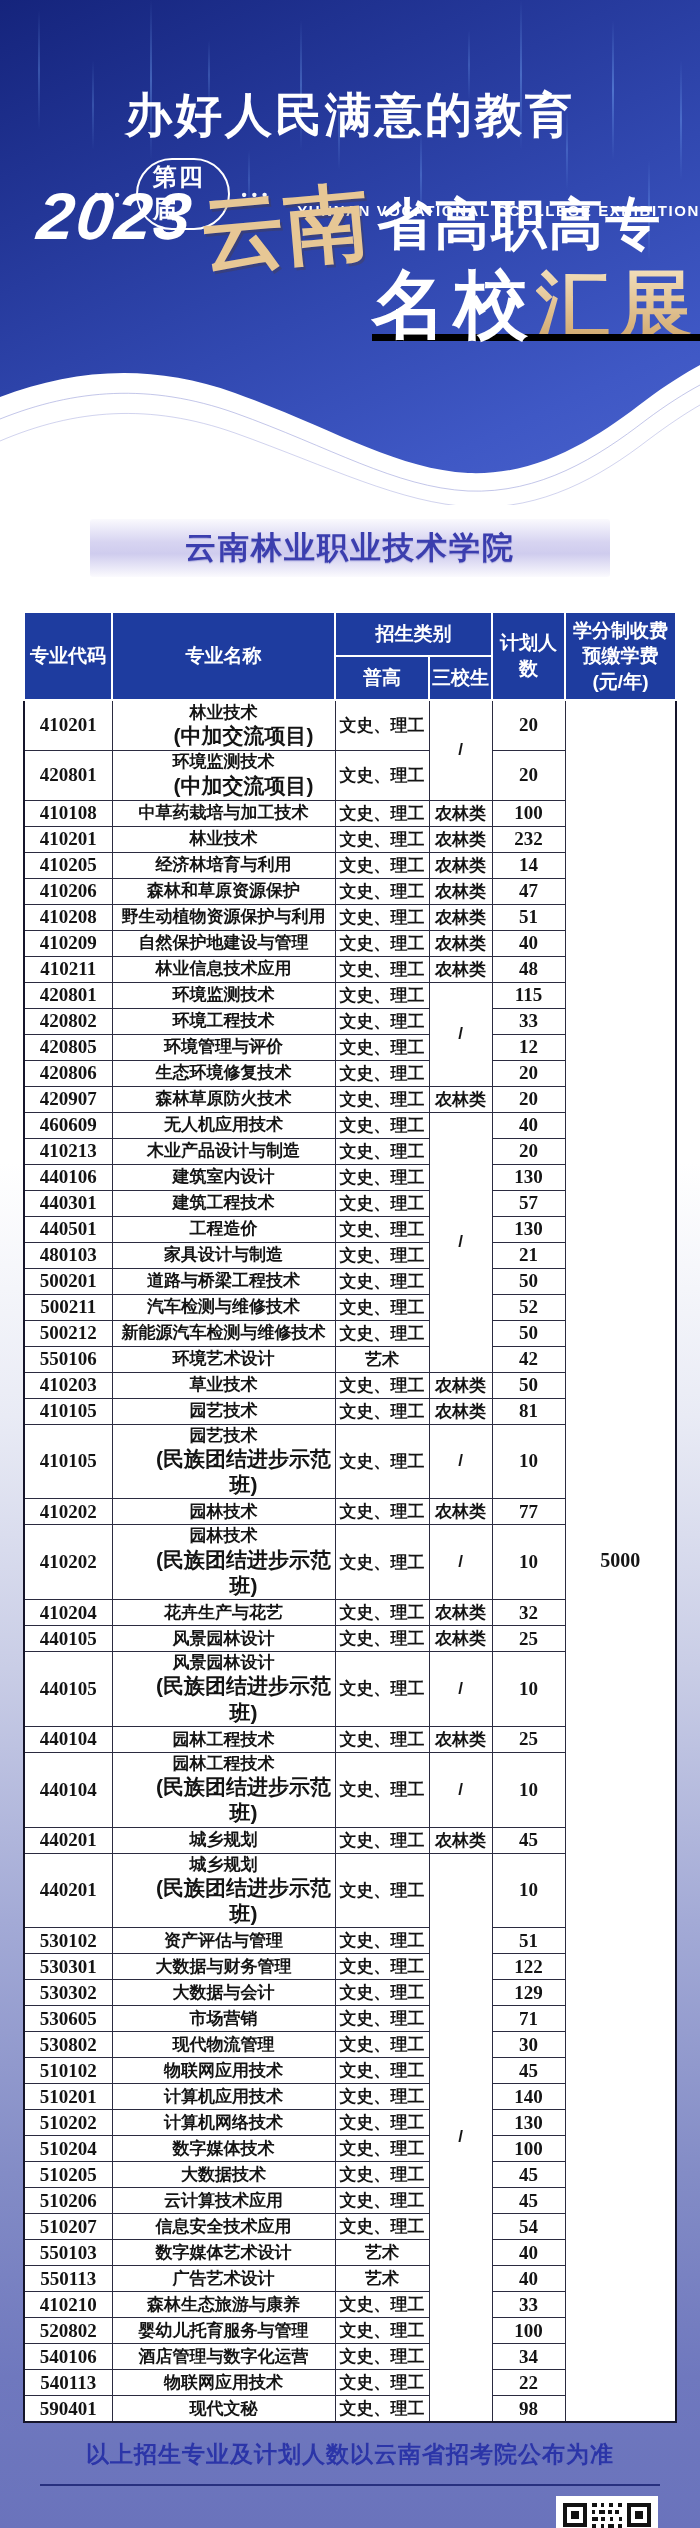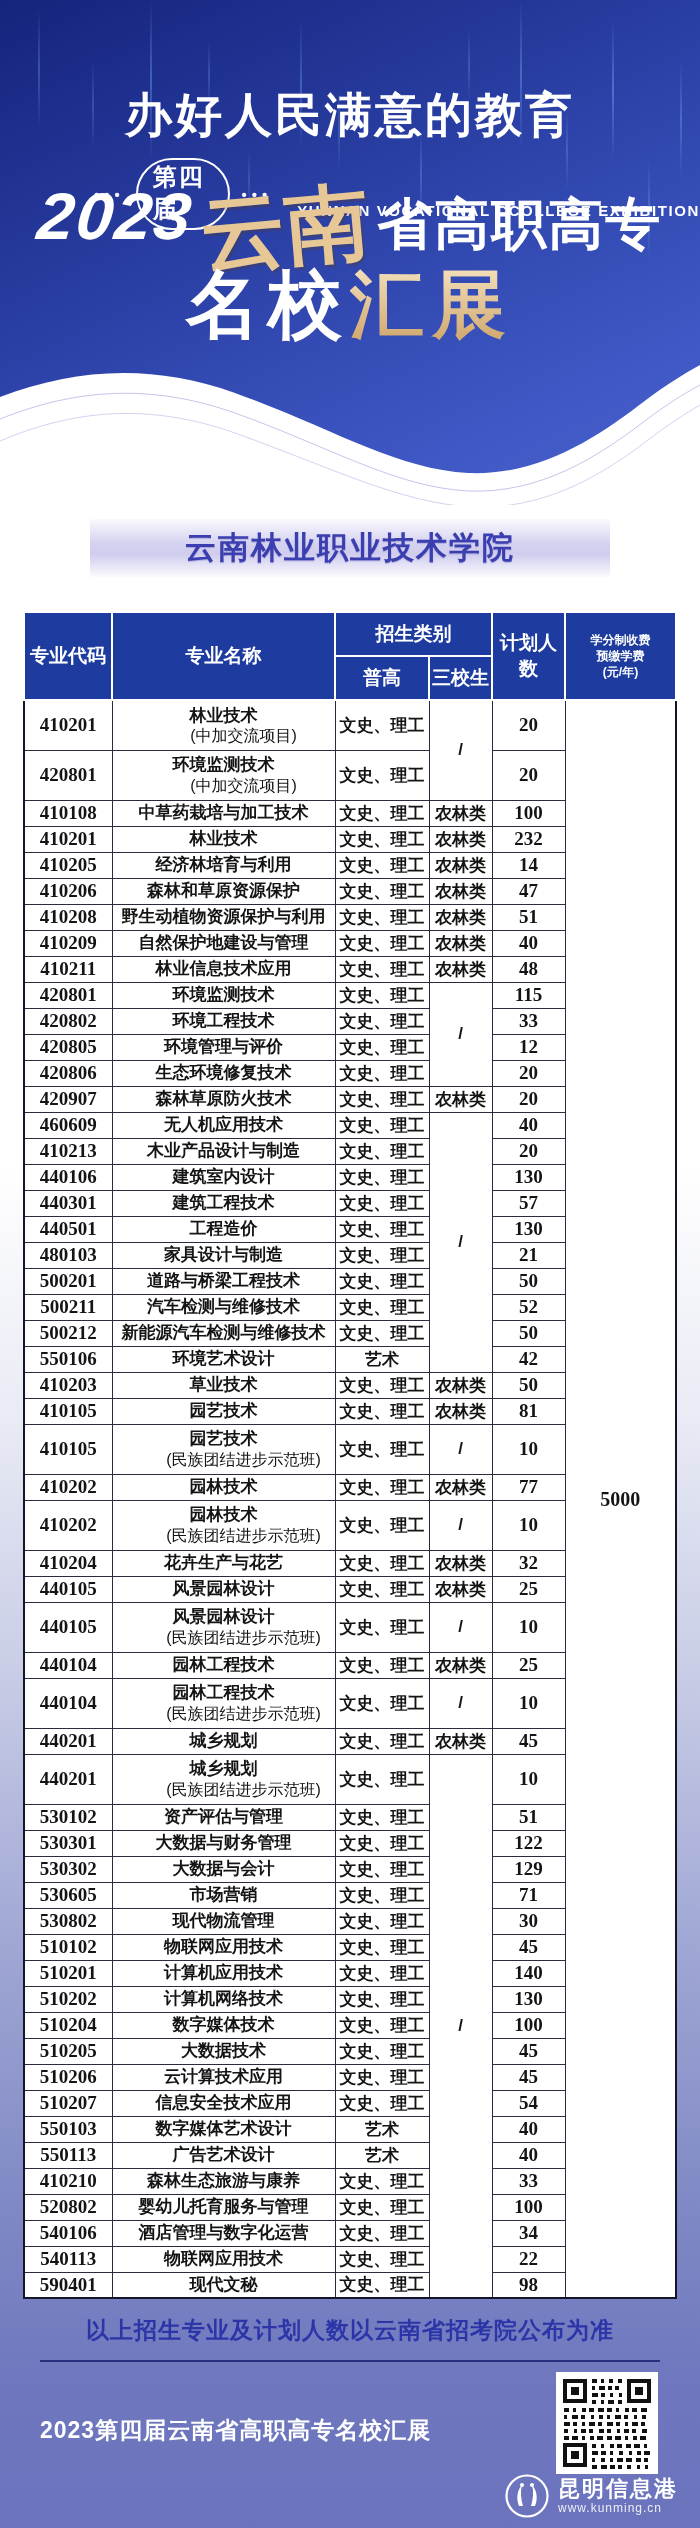--- a/index.html
+++ b/index.html
@@ -22,22 +22,22 @@
   .badge { border:2.5px solid #fff; border-radius:999px; padding:1px 15px 3px;
     font-size:24px; font-weight:800; letter-spacing:2px; }
   .sub-en { font-size:15px; font-weight:700; letter-spacing:1.6px; margin-left:14px; white-space:nowrap;margin-top:32px; }
   .big-title { position:absolute; top:172px; width:100%; text-align:center; white-space:nowrap; color:#fff; }
   .year { display:inline-block; font-size:66px; font-weight:800; font-style:italic;
     transform:skewX(-6deg); vertical-align:18px; letter-spacing:2px; }
   .region { display:inline-block; font-size:84px; font-weight:900; color:#e7c795;
     transform:rotate(-5deg); margin:0 4px; text-shadow:2px 3px 0 rgba(90,60,10,.25);
     font-family:"Liberation Serif","DejaVu Serif",serif; }
   .rest { display:inline-block; font-size:55px; font-weight:700; letter-spacing:2px; vertical-align:14px; }
-  .big-title2 { position:absolute; top:256px; width:100%; text-align:center;
-    font-size:74px; font-weight:800; letter-spacing:8px; white-space:nowrap; }
+  .big-title2 { position:absolute; top:256px; width:100%; text-align:right;
+    font-size:74px; font-weight:800; letter-spacing:8px; white-space:nowrap;text-decoration:underline; }
   .t2-white { color:#fff; }
   .t2-gold { color:#e3c18f; background:linear-gradient(180deg,#f5e3c0,#cfa469);
     -webkit-background-clip:text; background-clip:text; -webkit-text-fill-color:transparent; }
   .wave { position:absolute; left:0; bottom:0; width:700px; height:160px; display:block; }
   
   .school-band { width:520px; height:58px; margin:14px auto 0;
     display:flex; align-items:center; justify-content:center; border-radius:3px;
     background:linear-gradient(180deg,rgba(239,237,250,.3) 0%,#d7d4f1 40%,#cfccee 60%,rgba(239,237,250,.25) 100%); }
   .school-name { color:#3b3eae; font-size:31px; font-weight:800; letter-spacing:2px;
     text-shadow:0 1px 1px rgba(59,62,174,.3); }
@@ -46,24 +46,24 @@
     border:2.5px solid #15152a; background:#fff; }
   thead th { background:#1e3c9f; color:#fff; font-size:19px; font-weight:800;
     border:2px solid #fff; text-align:center; vertical-align:middle; line-height:1.35; }
   thead tr { height:44px; }
   td { border:1.3px solid #2b2b40; text-align:center; vertical-align:middle;
     color:#141414; padding:0 2px; }
   tr.single td { height:26px; }
   tr.double td { height:50px; }
   td.code, td.plan, td.fee { font-family:"Liberation Serif","DejaVu Serif",serif; font-weight:700; font-size:19px; }
   td.mname { font-weight:700; font-size:17px; line-height:1.25; }
-  td.mname .subline { font-weight:400; font-size:16px;margin-left:40px; }
+  td.mname .subline { font-weight:700; font-size:21px;margin-left:40px; }
   td.pg, td.sx { font-weight:700; font-size:17px; }
   td.fee { font-size:20px; }
-  .fee-h div { font-size:12px; }
+  .fee-h div { font-size:19px; }
   
   .note { margin-top:16px; text-align:center; color:#2b35a8; font-size:23px;
     font-weight:800; letter-spacing:1px; }
   .footer { margin:14px 40px 0; border-top:2.5px solid #27307f; position:relative; height:153px; }
   .credits { padding-top:48px; color:#fff; font-size:23px; font-weight:600;
     line-height:40px; letter-spacing:1px; }
   .qr { position:absolute; right:2px; top:10px; width:102px; height:102px; background:#fff; }
   .qr svg { display:block; width:102px; height:102px; }
   .brand { position:absolute; right:-18px; bottom:-6px; display:flex; align-items:center; gap:8px; }
   .brand-logo svg { display:block; }

